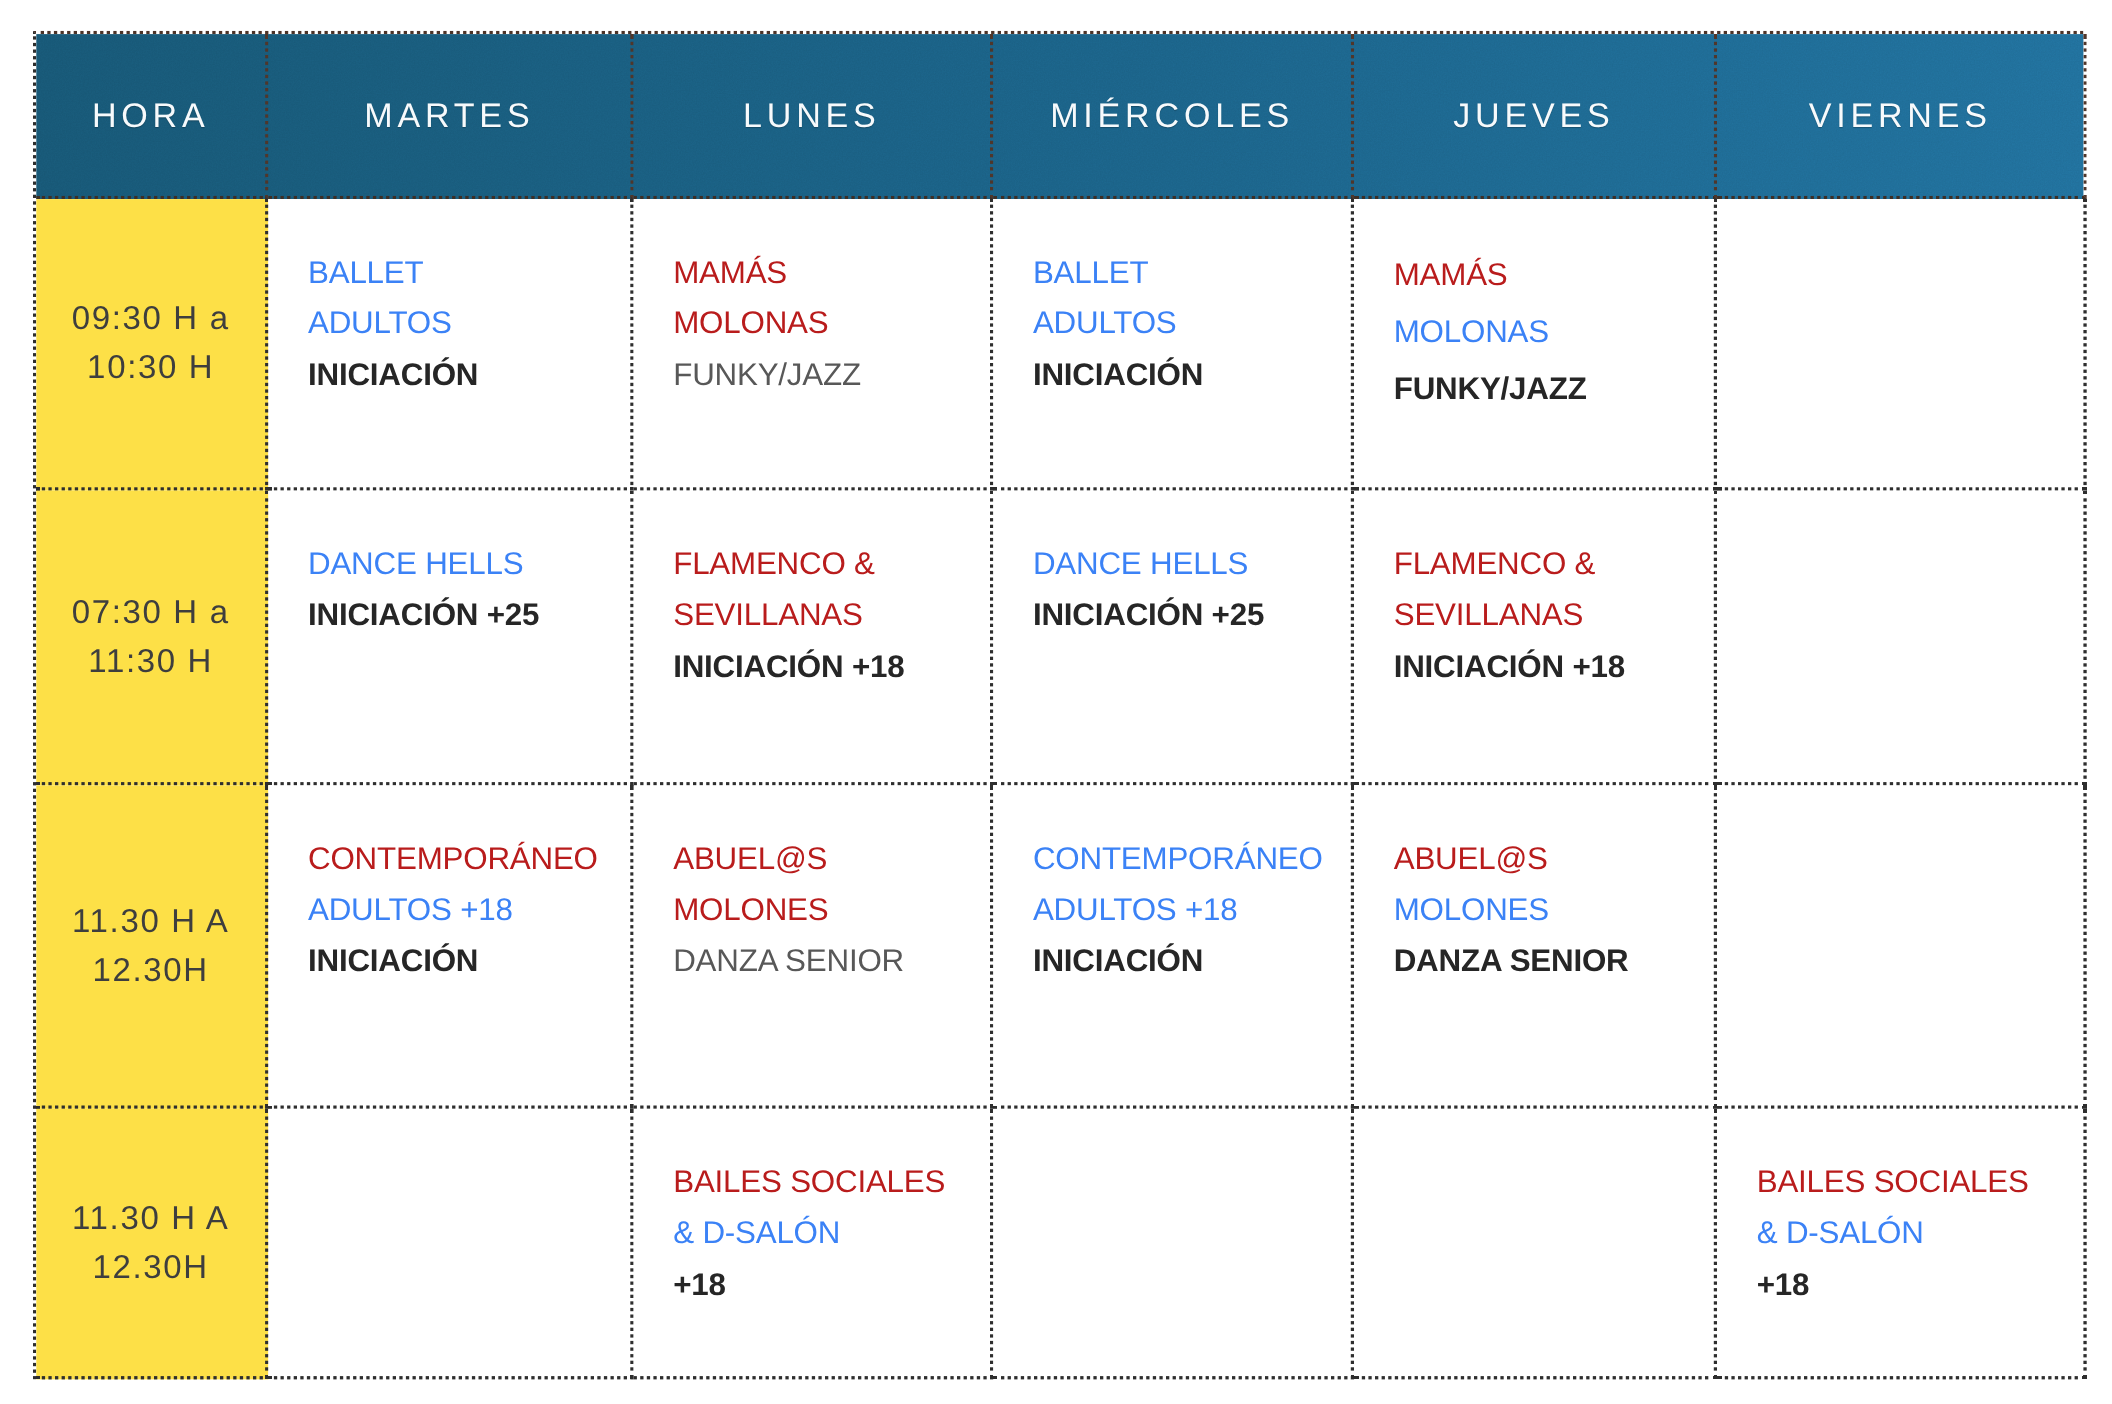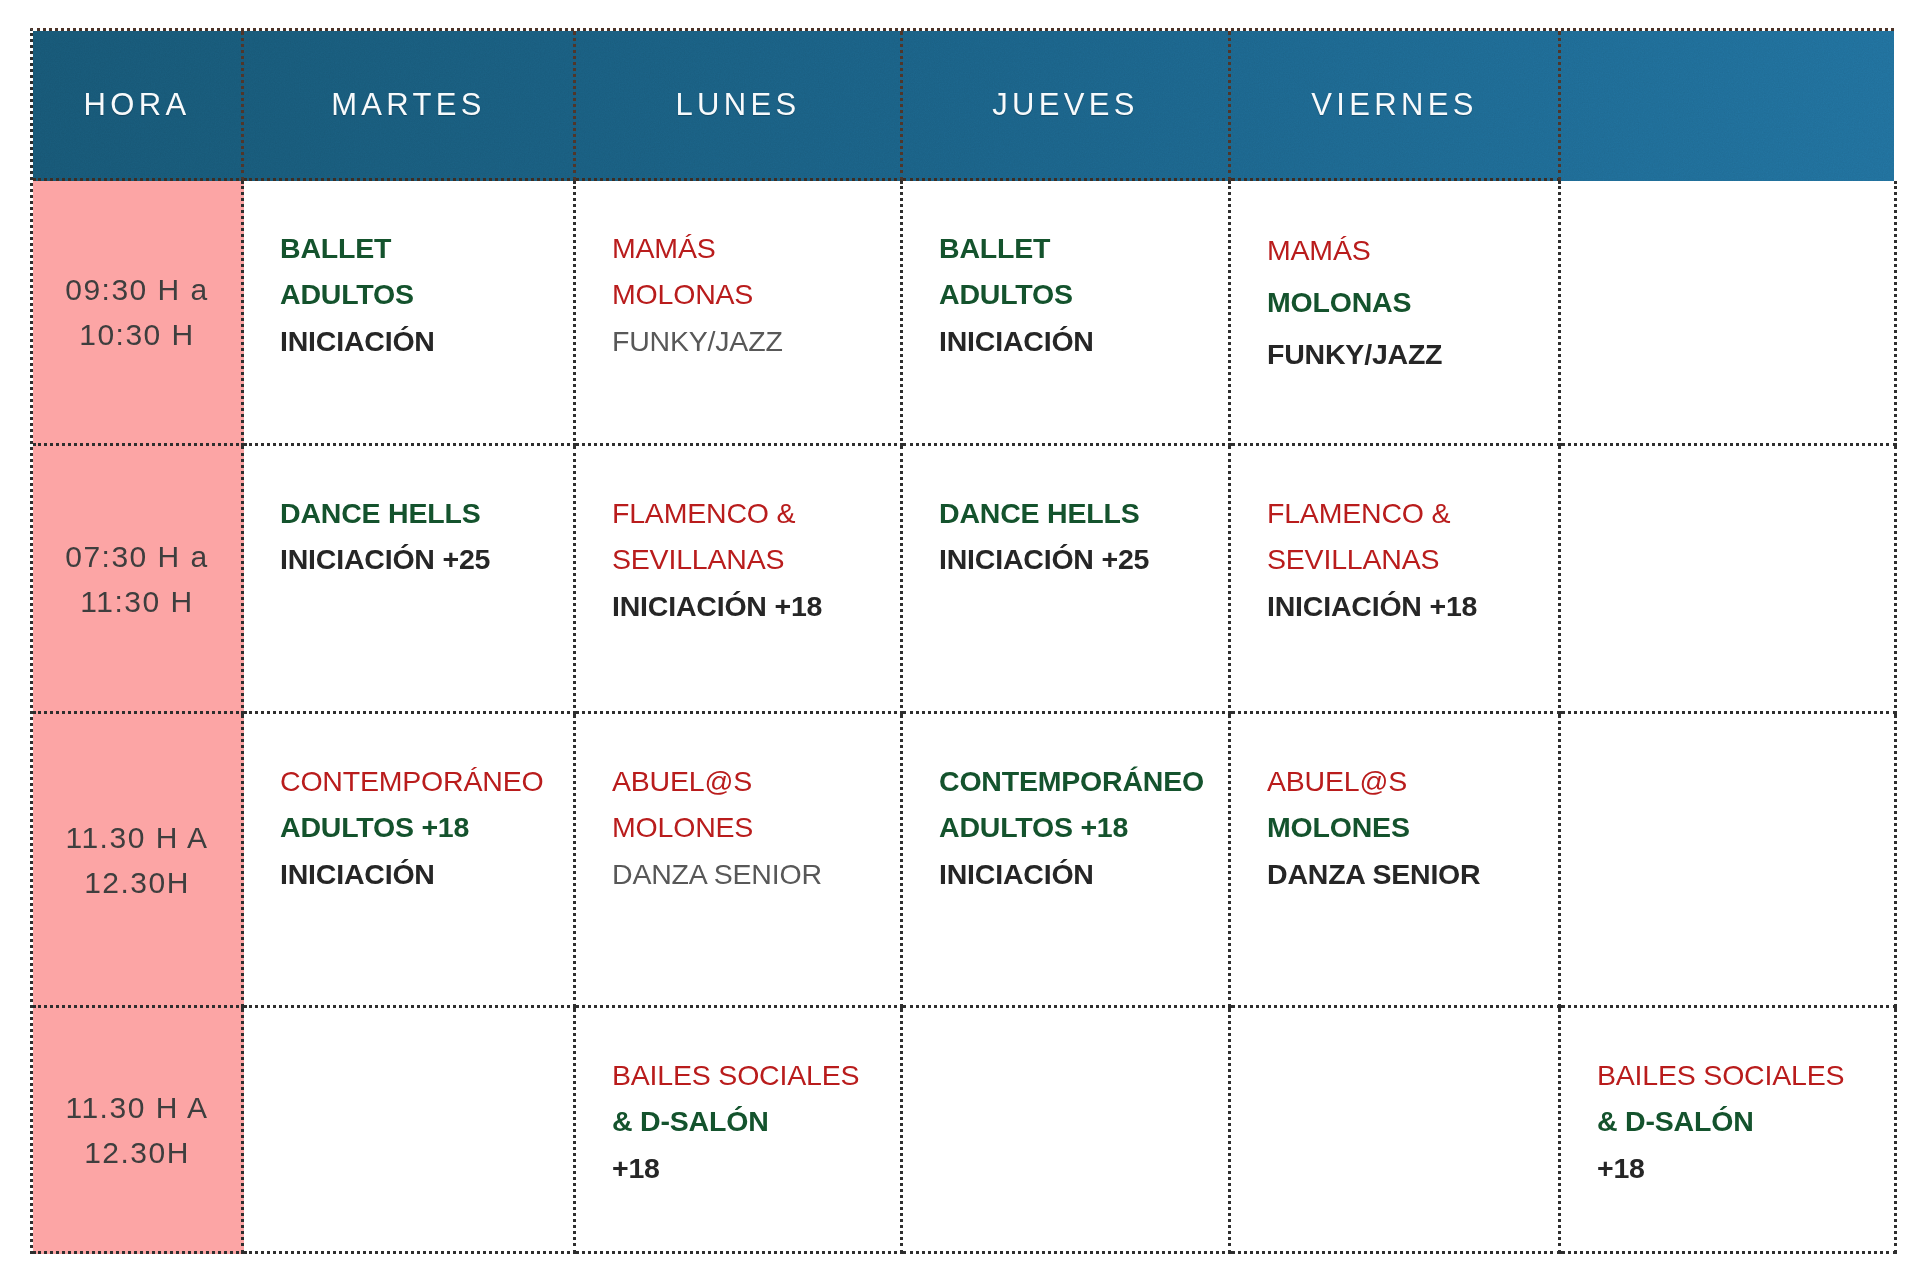--- a/index.html
+++ b/index.html
@@ -30,36 +30,36 @@
     border-right:3px dotted #50362a;
     border-bottom:3px dotted #3d2e25;
     color:#f7fafc;font-size:31px;letter-spacing:.14em;
     text-shadow:0 1px 1px rgba(0,0,0,.25);
     z-index:1;
   }
 
   
   .r0{height:265px}.r1{height:268px}.r2{height:294px}.r3{height:246px}
   .cell.time{
-    background:#fca5a5;
+    background:#fde047;
     border-right:3px dotted #2e2e2e;border-bottom:3px dotted #2e2e2e;
     display:flex;flex-direction:column;align-items:center;justify-content:center;
     color:#3e3e3e;font-size:30px;letter-spacing:1.5px;line-height:1.5;
     text-align:center;
   }
   .cell.day{
     background:#fff;
     border-right:3px dotted #2e2e2e;border-bottom:3px dotted #2e2e2e;
     padding:44px 16px 14px 36px;
   }
   .p56{padding-top:56px}.p64{padding-top:64px}.p80{padding-top:80px}
   .p88{padding-top:88px}.p104{padding-top:104px}
   .ln{display:block;font-size:28.5px;line-height:1.63;letter-spacing:-0.2px;white-space:nowrap;}
   .loose .ln{line-height:1.82;}
-  .b {font-weight:700;color:#14532d;}
+  .b {font-weight:400;color:#3b82f6;}
   .bg{font-weight:400;color:#b91c1c;}
   .r {font-weight:700;color:#262626;}
   .rm{font-weight:400;color:#585858;}
 </style>
 </head>
 <body>
 
 <div class="sheet">
   <div class="tbl">
 
@@ -67,20 +67,21 @@
       <svg class="noise" xmlns="http://www.w3.org/2000/svg">
         <filter id="noiseF">
             <feTurbulence type="fractalNoise" baseFrequency="0.8" numOctaves="2" stitchTiles="stitch"></feTurbulence>
           <feColorMatrix type="matrix" values="0 0 0 0 0  0 0 0 0 0  0 0 0 0 0  0 0 0 0.18 0"></feColorMatrix>
           </filter>
         <rect width="100%" height="100%" filter="url(#noiseF)"></rect>
       </svg>
       <div class="cell hcell">HORA</div>
       <div class="cell hcell">MARTES</div>
       <div class="cell hcell">LUNES</div>
+      <div class="cell hcell">MIÉRCOLES</div>
       <div class="cell hcell">JUEVES</div>
       <div class="cell hcell">VIERNES</div>
     </div>
 
     <div class="row r0">
       <div class="cell time">
         <span>09:30 H a</span>
         <span>10:30 H</span>
       </div>
       <div class="cell day">

